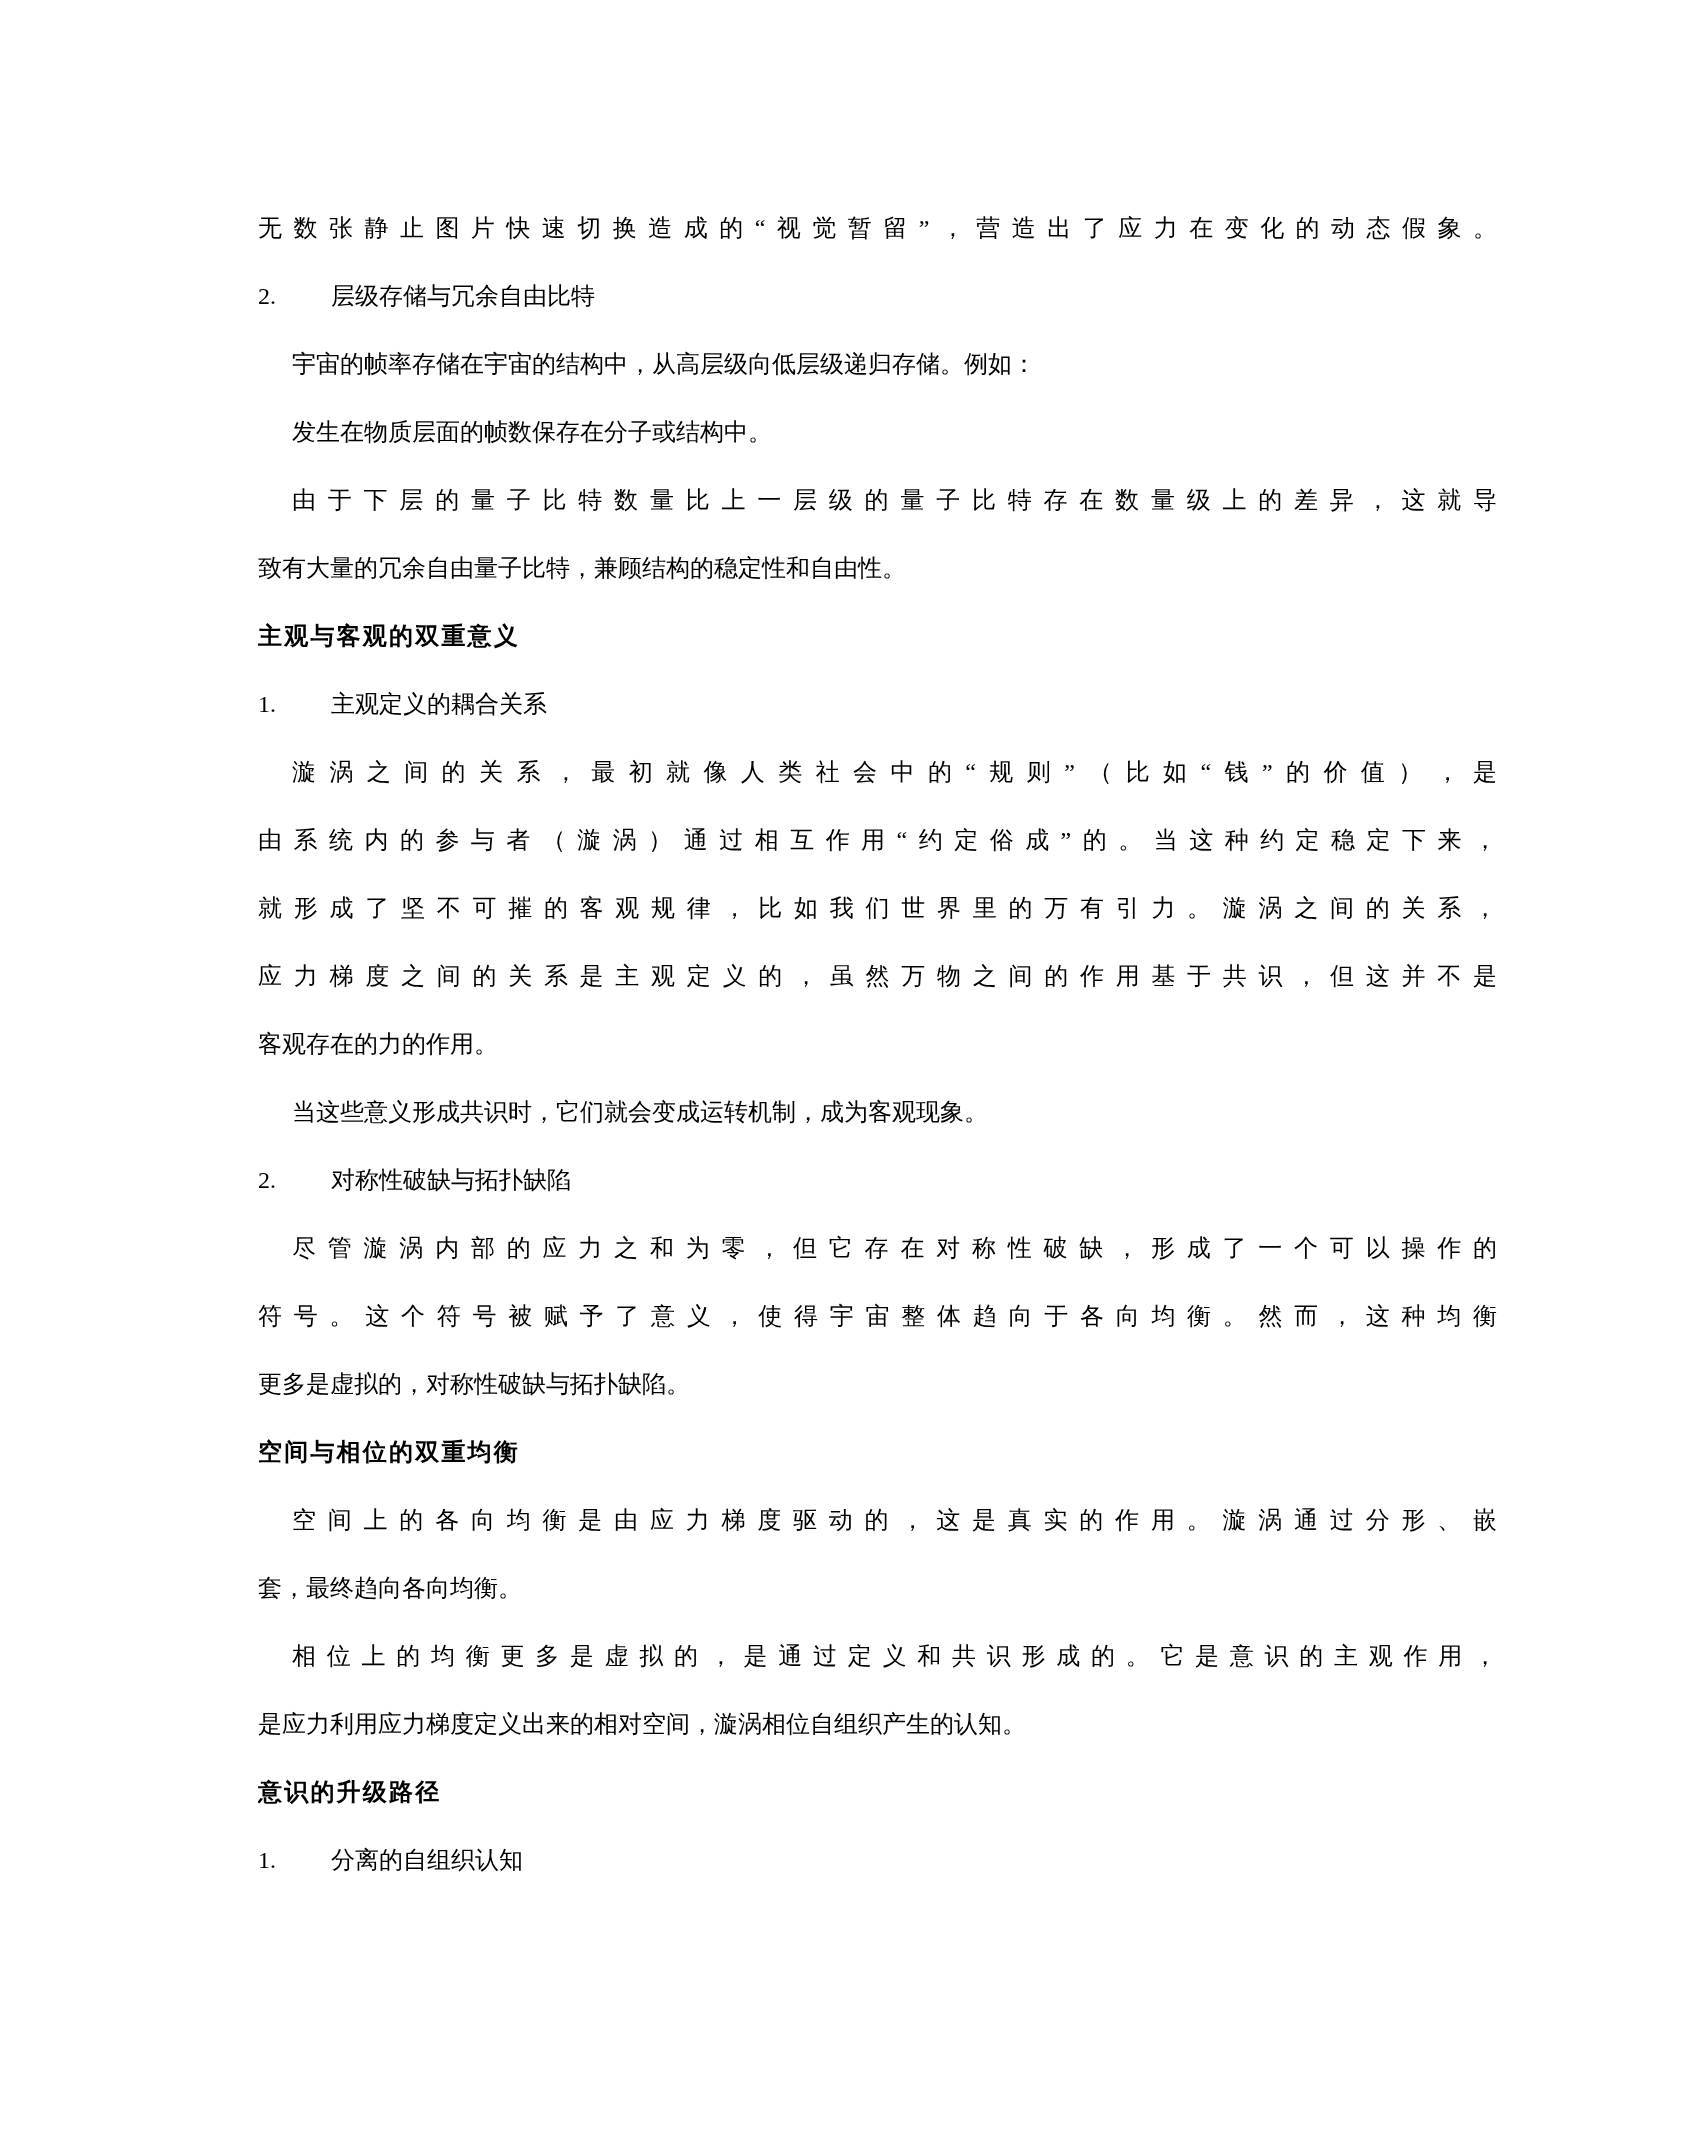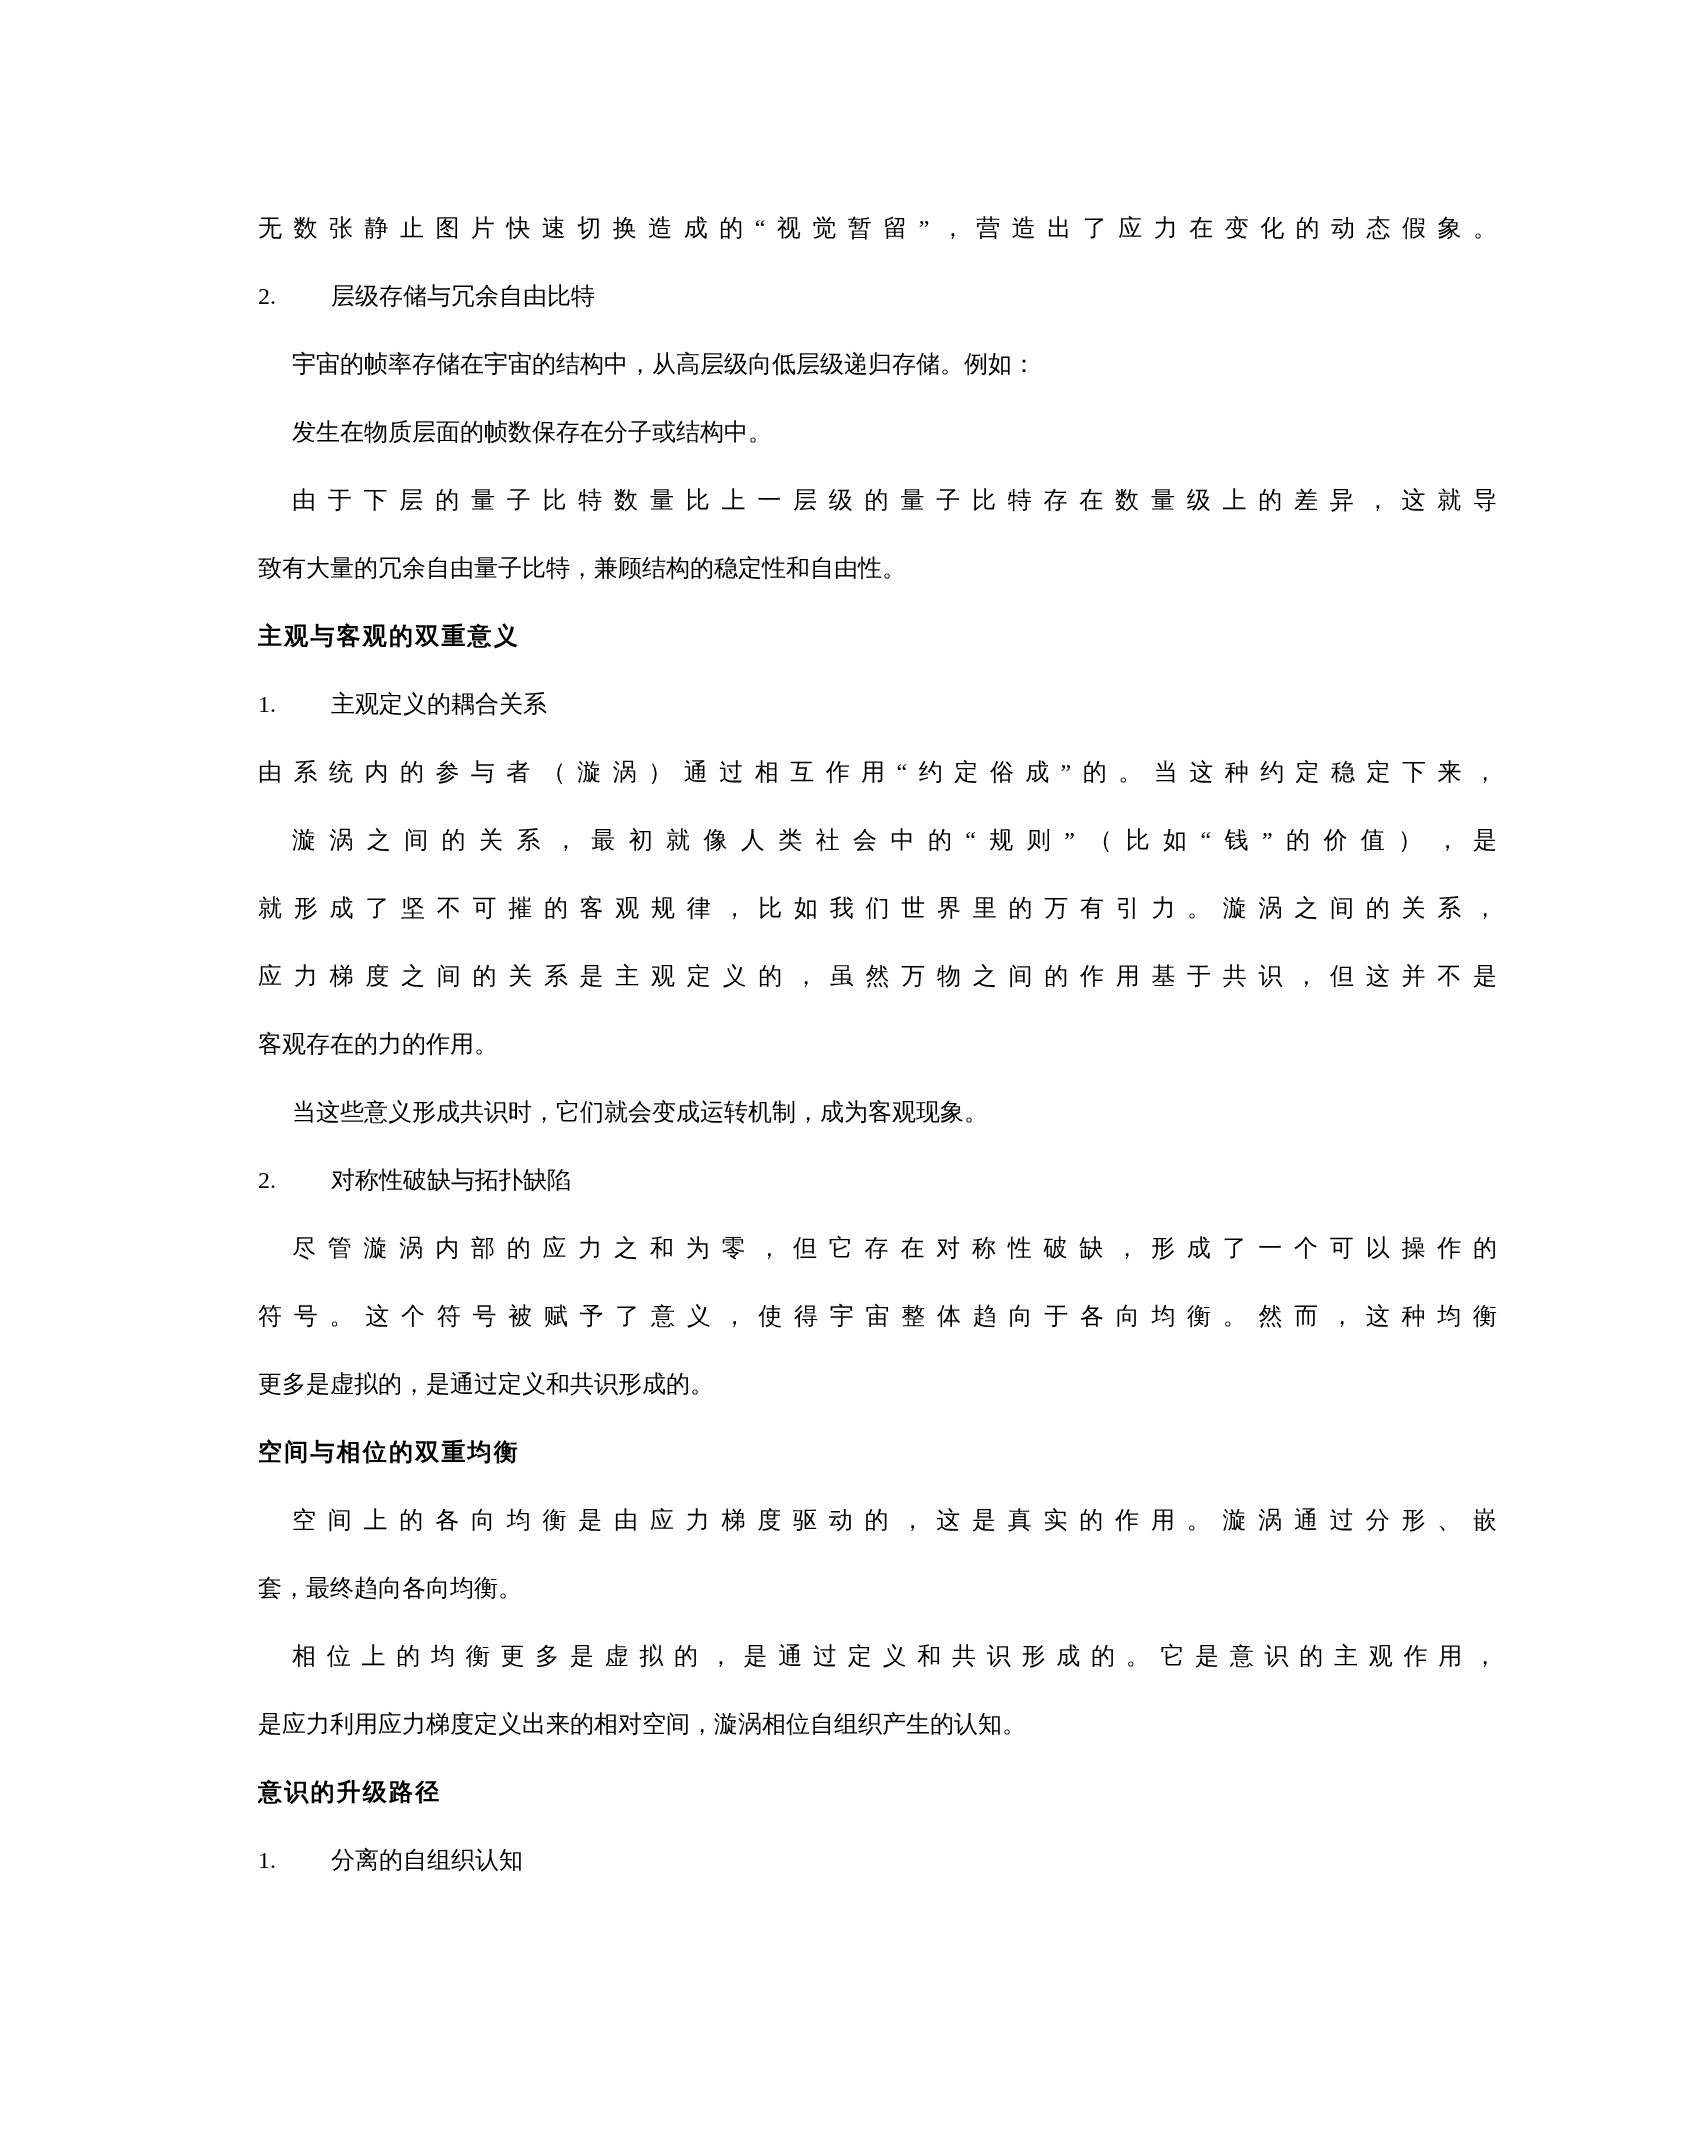--- a/index.html
+++ b/index.html
@@ -54,30 +54,30 @@
 <div class="page">
   <div class="text-block">
       <div class="line fill"><span>无数张静止图片快速切换造成的“视觉暂留”，营造出了应力在变化的动态假象。</span></div>
       <div class="line"><span class="num">2.</span><span>层级存储与冗余自由比特</span></div>
       <div class="line ind"><span>宇宙的帧率存储在宇宙的结构中，从高层级向低层级递归存储。例如：</span></div>
       <div class="line ind"><span>发生在物质层面的帧数保存在分子或结构中。</span></div>
       <div class="line fill ind"><span>由于下层的量子比特数量比上一层级的量子比特存在数量级上的差异，这就导</span></div>
       <div class="line"><span>致有大量的冗余自由量子比特，兼顾结构的稳定性和自由性。</span></div>
       <div class="line heading"><span>主观与客观的双重意义</span></div>
       <div class="line"><span class="num">1.</span><span>主观定义的耦合关系</span></div>
+      <div class="line fill ind"><span>漩涡之间的关系，最初就像人类社会中的“规则”（比如“钱”的价值），是</span></div>
       <div class="line fill"><span>由系统内的参与者（漩涡）通过相互作用“约定俗成”的。当这种约定稳定下来，</span></div>
-      <div class="line fill ind"><span>漩涡之间的关系，最初就像人类社会中的“规则”（比如“钱”的价值），是</span></div>
       <div class="line fill"><span>就形成了坚不可摧的客观规律，比如我们世界里的万有引力。漩涡之间的关系，</span></div>
       <div class="line fill"><span>应力梯度之间的关系是主观定义的，虽然万物之间的作用基于共识，但这并不是</span></div>
       <div class="line"><span>客观存在的力的作用。</span></div>
       <div class="line ind"><span>当这些意义形成共识时，它们就会变成运转机制，成为客观现象。</span></div>
       <div class="line"><span class="num">2.</span><span>对称性破缺与拓扑缺陷</span></div>
       <div class="line fill ind"><span>尽管漩涡内部的应力之和为零，但它存在对称性破缺，形成了一个可以操作的</span></div>
       <div class="line fill"><span>符号。这个符号被赋予了意义，使得宇宙整体趋向于各向均衡。然而，这种均衡</span></div>
-      <div class="line"><span>更多是虚拟的，是通过定义和共识形成的。</span></div>
+      <div class="line"><span>更多是虚拟的，对称性破缺与拓扑缺陷。</span></div>
       <div class="line heading"><span>空间与相位的双重均衡</span></div>
       <div class="line fill ind"><span>空间上的各向均衡是由应力梯度驱动的，这是真实的作用。漩涡通过分形、嵌</span></div>
       <div class="line"><span>套，最终趋向各向均衡。</span></div>
       <div class="line fill ind"><span>相位上的均衡更多是虚拟的，是通过定义和共识形成的。它是意识的主观作用，</span></div>
       <div class="line"><span>是应力利用应力梯度定义出来的相对空间，漩涡相位自组织产生的认知。</span></div>
       <div class="line heading"><span>意识的升级路径</span></div>
       <div class="line"><span class="num">1.</span><span>分离的自组织认知</span></div>
     </div>
 </div>
 

